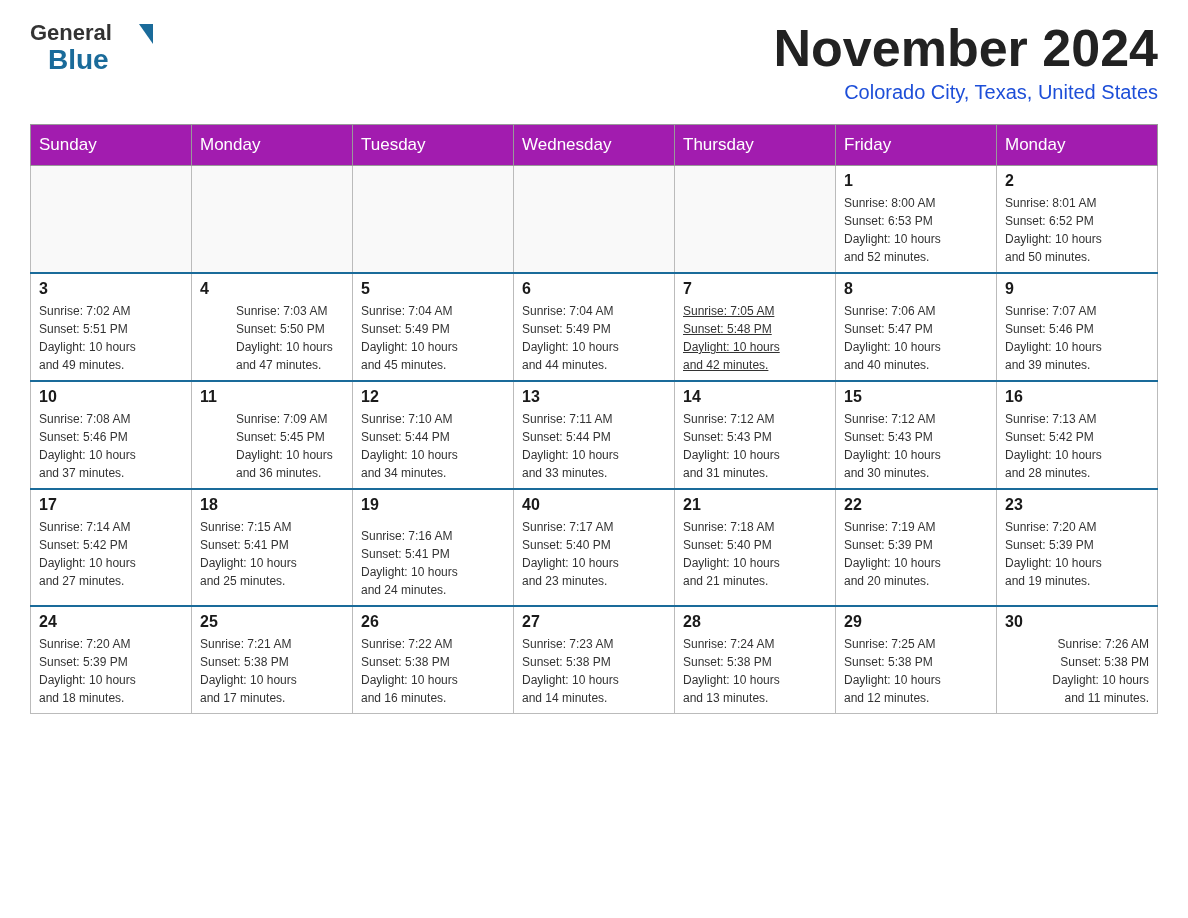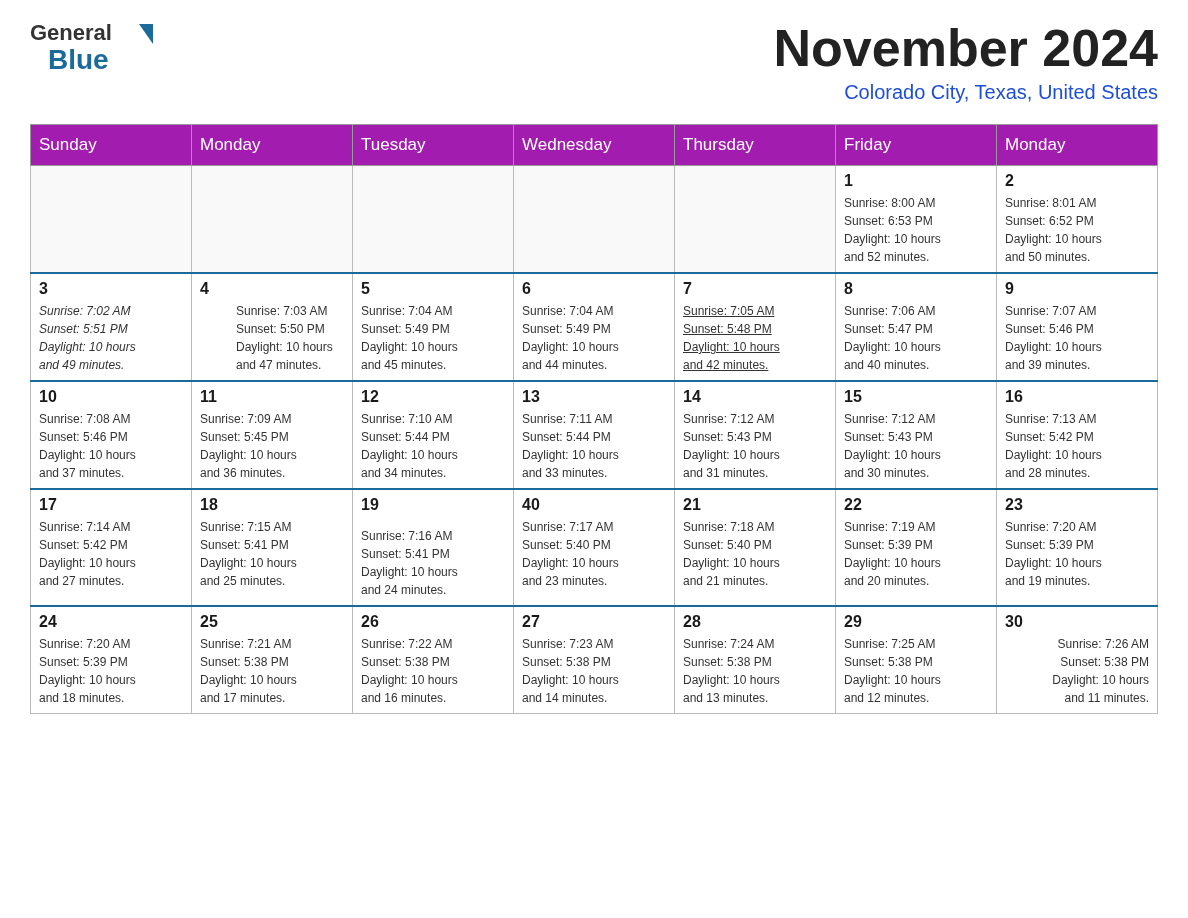--- a/index.html
+++ b/index.html
@@ -149,21 +149,21 @@
           <div class="day-num">2</div>
           <div class="day-info" style="white-space: pre-line;">Sunrise: 8:01 AM
 Sunset: 6:52 PM
 Daylight: 10 hours
 and 50 minutes.</div>
         </td>
       </tr>
       <tr class="row-divider">
         <td>
           <div class="day-num">3</div>
-          <div class="day-info" style="white-space: pre-line; font-style: italic;">Sunrise: 7:02 AM
+          <div class="day-info" style="white-space: pre-line;">Sunrise: 7:02 AM
 Sunset: 5:51 PM
 Daylight: 10 hours
 and 49 minutes.</div>
         </td>
         <td>
           <div class="day-num">4</div>
           <div class="day-info" style="white-space: pre-line; margin-left: 36px;">Sunrise: 7:03 AM
 Sunset: 5:50 PM
 Daylight: 10 hours
 and 47 minutes.</div>
@@ -207,21 +207,21 @@
       <tr class="row-divider">
         <td>
           <div class="day-num">10</div>
           <div class="day-info" style="white-space: pre-line;">Sunrise: 7:08 AM
 Sunset: 5:46 PM
 Daylight: 10 hours
 and 37 minutes.</div>
         </td>
         <td>
           <div class="day-num">11</div>
-          <div class="day-info" style="white-space: pre-line;">Sunrise: 7:09 AM
+          <div class="day-info" style="white-space: pre-line; margin-left: 36px;">Sunrise: 7:09 AM
 Sunset: 5:45 PM
 Daylight: 10 hours
 and 36 minutes.</div>
         </td>
         <td>
           <div class="day-num">12</div>
           <div class="day-info" style="white-space: pre-line;">Sunrise: 7:10 AM
 Sunset: 5:44 PM
 Daylight: 10 hours
 and 34 minutes.</div>

